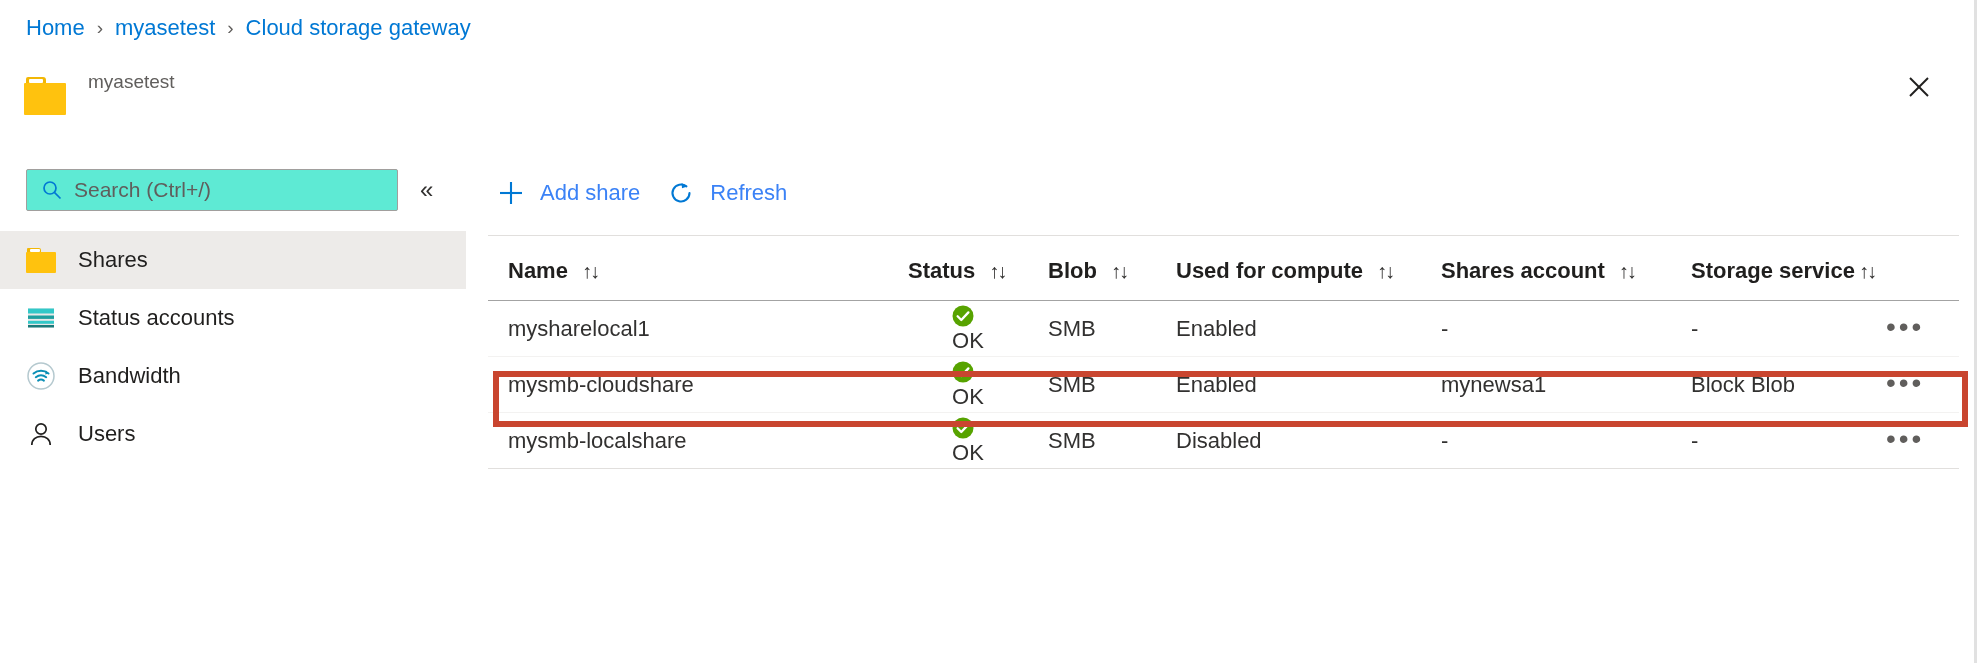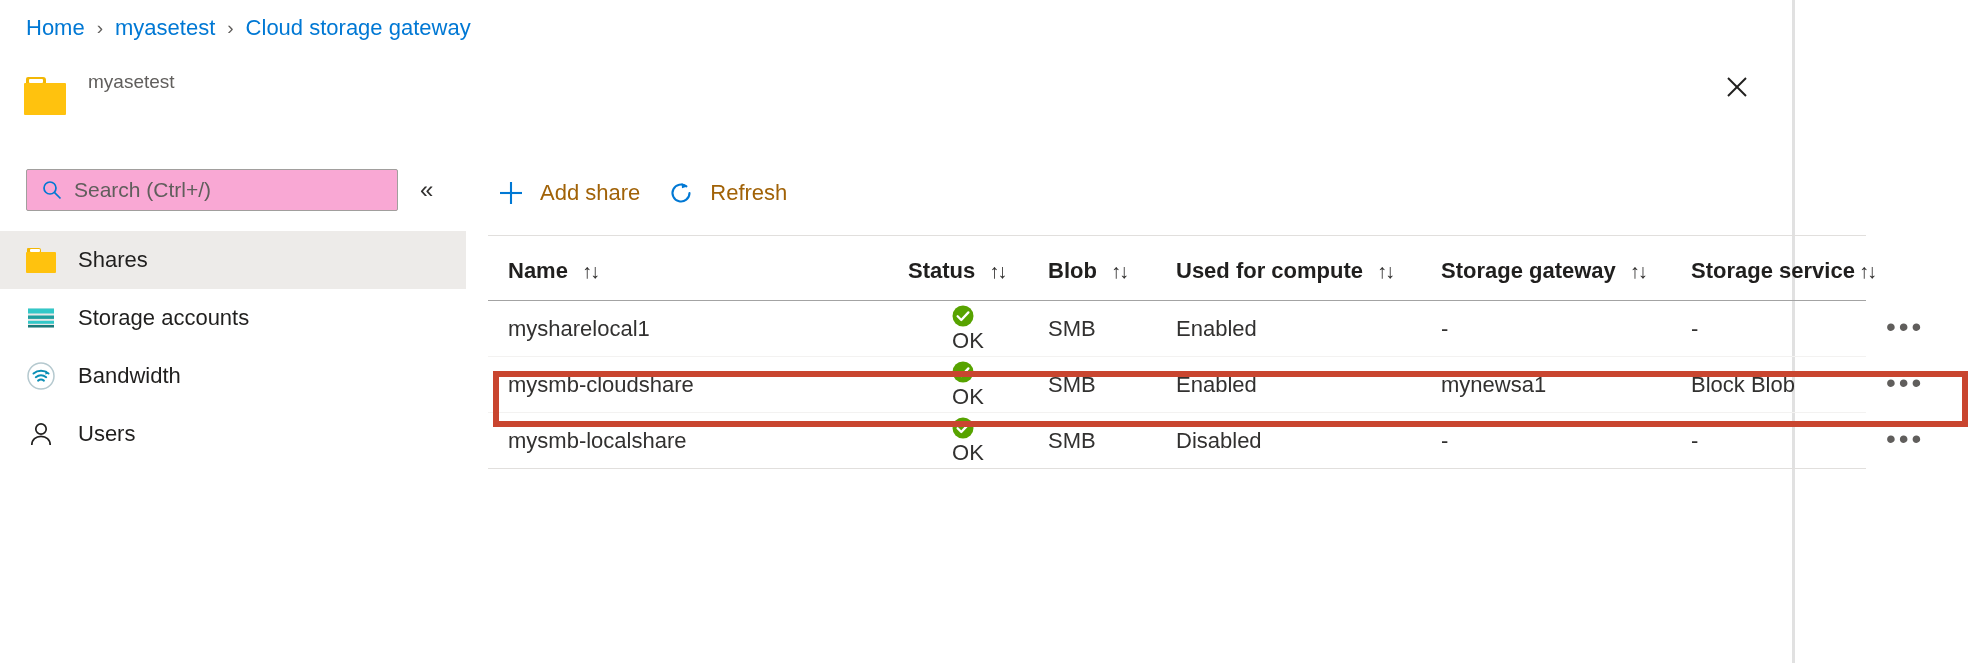--- a/index.html
+++ b/index.html
@@ -5,21 +5,21 @@
   * { box-sizing: border-box; }
   html, body {
     margin: 0; padding: 0;
     width: 1977px; height: 663px;
     background: #ffffff;
     font-family: "Liberation Sans", sans-serif;
     overflow: hidden;
   }
   #app {
     position: relative;
-    width: 1795px; height: 663px;
+    width: 1977px; height: 663px;
     background: #ffffff;
     border-right: 3px solid #e1e1e1;
   }
 
   
   .breadcrumb {
     position: absolute;
     left: 26px; top: 14px;
     display: flex; align-items: center;
     font-size: 22px;
@@ -109,21 +109,21 @@
   .search-row {
     display: flex; align-items: center;
     padding-left: 26px;
     height: 50px;
   }
   .search-box {
     position: relative;
     width: 372px; height: 42px;
     border: 1px solid #a19f9d;
     border-radius: 2px;
-    background: #f9a8d4;
+    background: #5eead4;
     display: flex; align-items: center;
     padding-left: 14px;
   }
   .search-box .mag { flex: none; line-height: 0; margin-right: 9px; }
   .search-box input {
     border: none; outline: none;
     font-size: 21px;
     color: #605e5c;
     font-family: "Liberation Sans", sans-serif;
     width: 300px;
@@ -183,21 +183,21 @@
   .toolbar {
     display: flex; align-items: center;
     height: 56px;
     padding-left: 30px;
   }
   .tb-btn {
     display: flex; align-items: center;
     height: 42px;
     margin-right: 18px;
     cursor: pointer;
-    color: #a16207;
+    color: #3b82f6;
     font-size: 22px;
     padding-right: 8px;
   }
   .tb-btn .tb-ico {
     width: 30px; height: 30px;
     margin-right: 14px;
     display: flex; align-items: center; justify-content: center;
     line-height: 0;
     flex: none;
   }
@@ -335,21 +335,21 @@
       <div class="nav-item">
         <span class="nav-ico">
           <svg width="30" height="24" viewBox="0 0 30 24">
             <rect x="2" y="2.5" width="26" height="19" fill="#e8e8e8"></rect>
             <rect x="2" y="2.5" width="26" height="5" fill="#32c8c8"></rect>
             <rect x="2" y="9.5" width="26" height="3.4" fill="#1e9e9e"></rect>
             <rect x="2" y="14.8" width="26" height="3" fill="#32c8c8"></rect>
             <rect x="2" y="19" width="26" height="2.5" fill="#1a7a7a"></rect>
           </svg>
         </span>
-        <span>Storage accounts</span>
+        <span>Status accounts</span>
       </div>
 
       <div class="nav-item">
         <span class="nav-ico">
           <svg width="30" height="30" viewBox="0 0 30 30">
             <circle cx="15" cy="15" r="13" fill="none" stroke="#b5c9cf" stroke-width="1.5"></circle>
             <path d="M7.5 12.5c4.4-3.6 10.6-3.6 15 0" fill="none" stroke="#0b8fb5" stroke-width="2" stroke-linecap="round"></path>
             <path d="M9.8 16.2c3.2-2.5 7.2-2.5 10.4 0" fill="none" stroke="#0b8fb5" stroke-width="2" stroke-linecap="round"></path>
             <path d="M12.1 19.6c1.8-1.3 4-1.3 5.8 0" fill="none" stroke="#0b8fb5" stroke-width="2" stroke-linecap="round"></path>
             <path d="M20 9.5 L22.8 12.6 L19.2 13.5 Z" fill="#0b8fb5"></path>
@@ -426,21 +426,21 @@
               </span>
             </th>
             <th>
               <span class="hdr">
                 <span>Used for compute</span>
                 <span class="sort">↑↓</span>
               </span>
             </th>
             <th>
               <span class="hdr">
-                <span>Storage gateway</span>
+                <span>Shares account</span>
                 <span class="sort">↑↓</span>
               </span>
             </th>
             <th class="sort-tight">
               <span class="hdr">
                 <span>Storage service</span>
                 <span class="sort">↑↓</span>
               </span>
             </th>
             <th>

